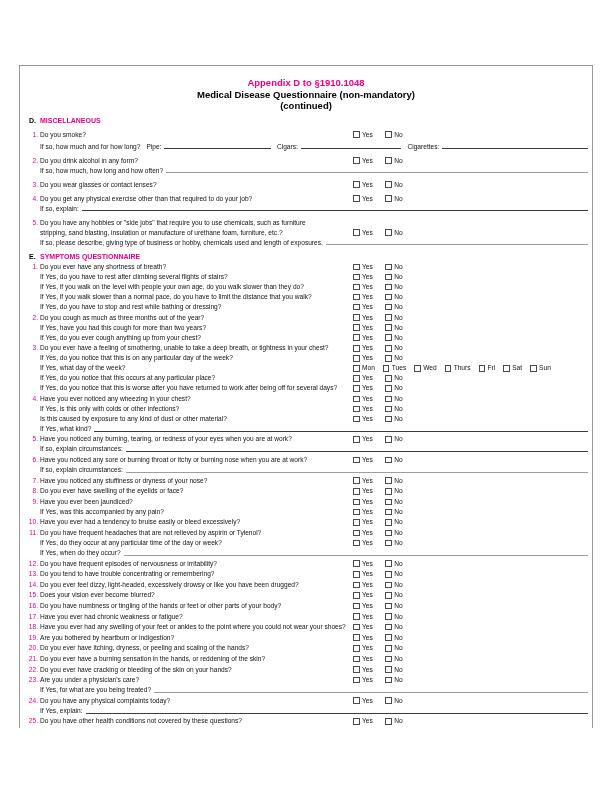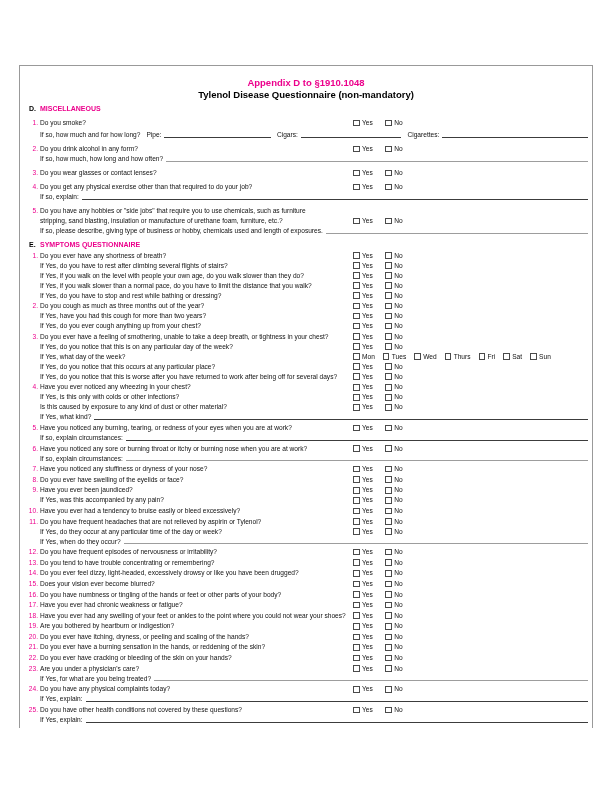--- a/index.html
+++ b/index.html
@@ -35,21 +35,22 @@
   .footer{position:absolute;left:9px;right:9px;bottom:10px;display:flex;
           justify-content:space-between;font-size:6.3px;color:#222;}
 </style>
 </head>
 <body>
 
 <div class="sheet">
   <div class="frame">
     <div class="titles">
       <div class="t1">Appendix D to §1910.1048</div>
-      <div class="t2">Tylenol Disease Questionnaire (non-mandatory)</div>
+      <div class="t2">Medical Disease Questionnaire (non-mandatory)</div>
+      <div class="t3">(continued)</div>
     </div>
     <div class="content" id="form-body">
         <div class="section sec-D">
           <div class="sec-header"><span class="sec-letter">D.</span><span class="sec-title">MISCELLANEOUS</span></div>
           <div class="row row-q"><span class="num">1.</span><span class="qtext">Do you smoke?</span><span class="yn">
               <span class="opt">
                 <span class="box"></span>
                 <span class="opt-label">Yes</span>
               </span>
               <span class="opt">

